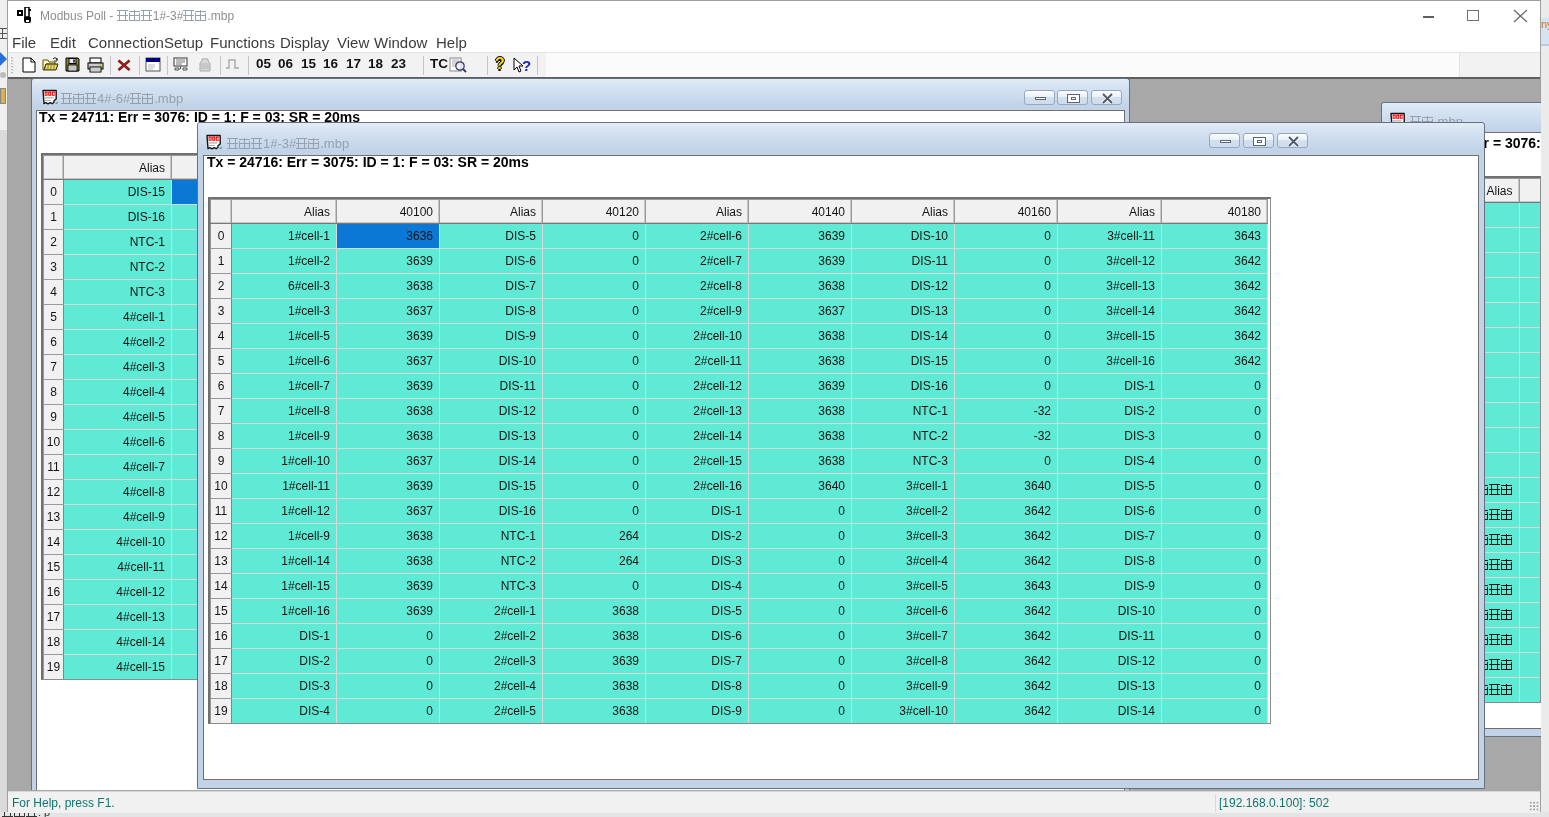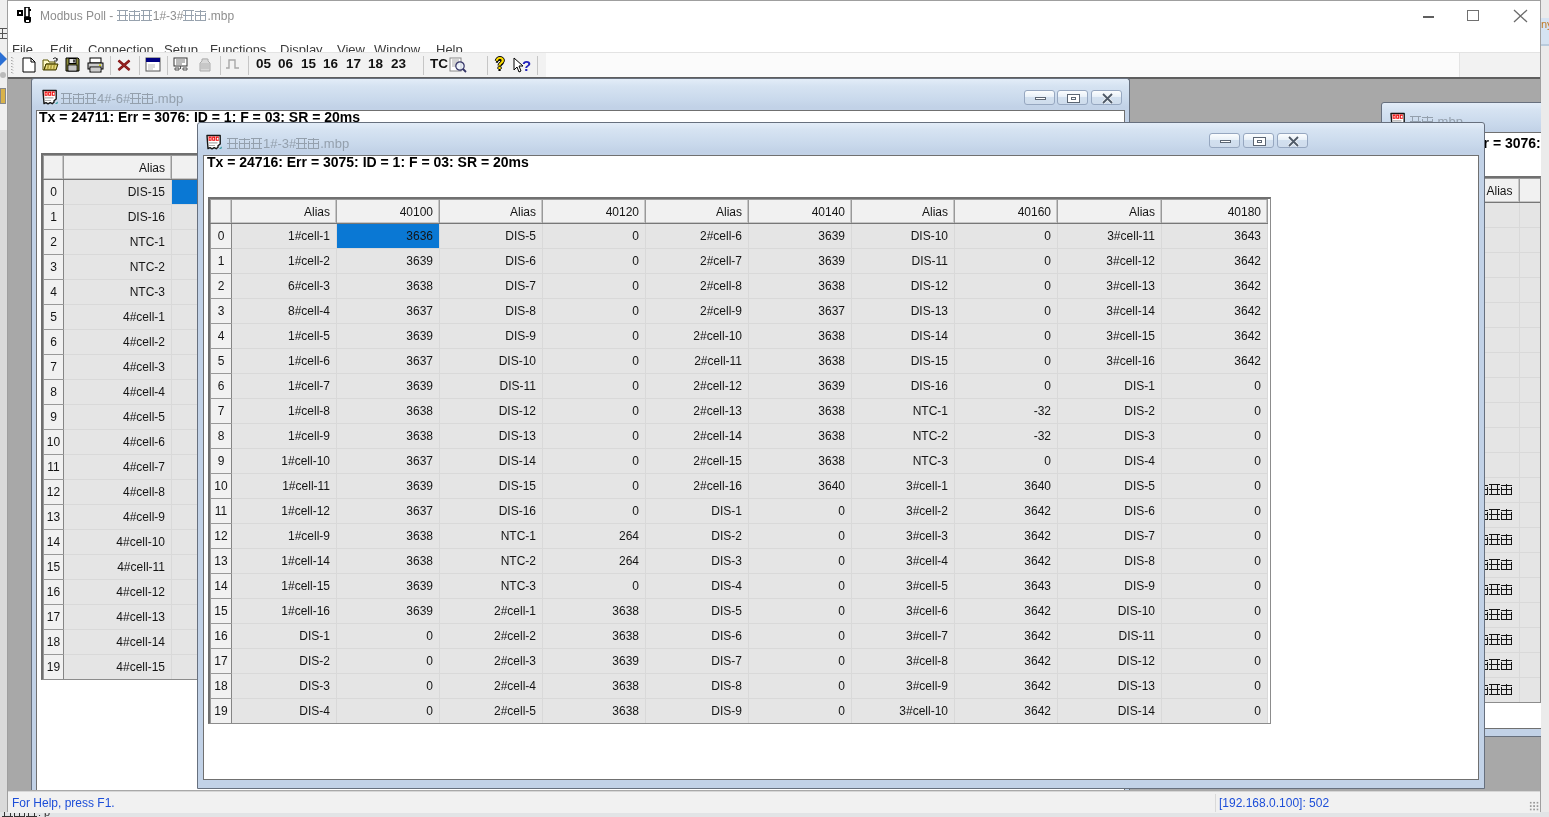--- a/index.html
+++ b/index.html
@@ -15,36 +15,36 @@
  linear-gradient(currentColor,currentColor) 1px 5px/9px 1px no-repeat,
  linear-gradient(currentColor,currentColor) 0 10px/11px 1px no-repeat,
  linear-gradient(currentColor,currentColor) 5px 0/1px 11px no-repeat,
  linear-gradient(currentColor,currentColor) 0 3px/1px 8px no-repeat,
  linear-gradient(currentColor,currentColor) 10px 3px/1px 8px no-repeat}
 
 #main{left:7px;top:0;width:1534px;height:812px;background:#fff;border:1px solid #9f9f9f}
 #title{left:0;top:0;width:100%;height:28px;background:#fff}
 #apptitle{left:32px;top:8px;font-size:12px;color:#8e8e8e}
 #menubar{left:0;top:28px;width:100%;height:23px;background:#fff}
-.mi{position:absolute;top:13px;font-size:13px;color:#3c3c3c}
+.mi{position:absolute;top:5px;font-size:15px;color:#3c3c3c}
 #toolbar{left:0;top:51px;width:100%;height:37px;background:#f2f2f2;border-top:1px solid #e3e3e3;border-bottom:1px solid #c9c9c9}
 .tsep{position:absolute;top:3px;width:1px;height:19px;background:#c6c6c6}
 .tnum{position:absolute;top:3px;font-size:13.5px;font-weight:bold;color:#111}
 #mdi{left:0;top:76px;width:100%;height:714px;background:#a8a8a8;border-top:2px solid #5e5e5e}
-#status{left:0;top:790px;width:100%;height:22px;background:#f1f1f1;border-top:1px solid #d6d6d6;font-size:12px;color:#1d4ed8}
+#status{left:0;top:790px;width:100%;height:22px;background:#f1f1f1;border-top:1px solid #d6d6d6;font-size:12px;color:#0f766e}
 
 .win{position:absolute;border:1px solid #67707e;border-radius:3px 3px 0 0;
  background:linear-gradient(#e3edf8 0,#d6e3f2 7px,#c8d8eb 22px,#c2d2e7 28px,#c2d2e7 100%)}
 .wt{position:absolute;left:28px;top:7px;font-size:13px;color:#94a0ad;white-space:nowrap}
 .client{position:absolute;background:#fff;border:1px solid #707070}
 .tx{position:absolute;font-weight:bold;font-size:14px;line-height:14px;letter-spacing:-.1px;color:#000;white-space:nowrap;letter-spacing:0}
 .btn{position:absolute;width:31px;height:15px;border:1px solid #96a7c0;border-radius:3px;
  background:linear-gradient(#fbfdfe,#e8f0f8 45%,#d2e0ef 50%,#cfdcec)}
 
-table.g{border-collapse:collapse;table-layout:fixed;background:#e5e5e5}
+table.g{border-collapse:collapse;table-layout:fixed;background:#5eead4}
 table.g td,table.g th{border:1px solid #d9d9d9;height:25px;padding:0 6px 0 0;font-size:12px;font-weight:normal;
  color:#141414;text-align:right;overflow:hidden;white-space:nowrap}
 table.g tr.hd th{height:24px;background:#f1f1f1;border:1px solid #999;border-bottom:1px solid #777;box-shadow:inset -1px -1px 0 #c6c6c6}
 table.g td.rh{background:#f1f1f1;border:1px solid #999;border-right:1px solid #858585;text-align:center;padding:0}
 .gwrap{position:absolute;border:2px solid #707070;border-right:1px solid #8c8c8c;border-bottom:1px solid #8c8c8c}
 td.sel{background:#0a78d4;color:#fff}
 
 .doc{position:absolute;width:17px;height:16px}
 </style></head>
 <body>
@@ -541,21 +541,21 @@
               <td>0</td>
               <td>2#cell-8</td>
               <td>3638</td>
               <td>DIS-12</td>
               <td>0</td>
               <td>3#cell-13</td>
               <td>3642</td>
             </tr>
             <tr>
               <td class="rh">3</td>
-              <td>8#cell-4</td>
+              <td>1#cell-3</td>
               <td>3637</td>
               <td>DIS-8</td>
               <td>0</td>
               <td>2#cell-9</td>
               <td>3637</td>
               <td>DIS-13</td>
               <td>0</td>
               <td>3#cell-14</td>
               <td>3642</td>
             </tr>

